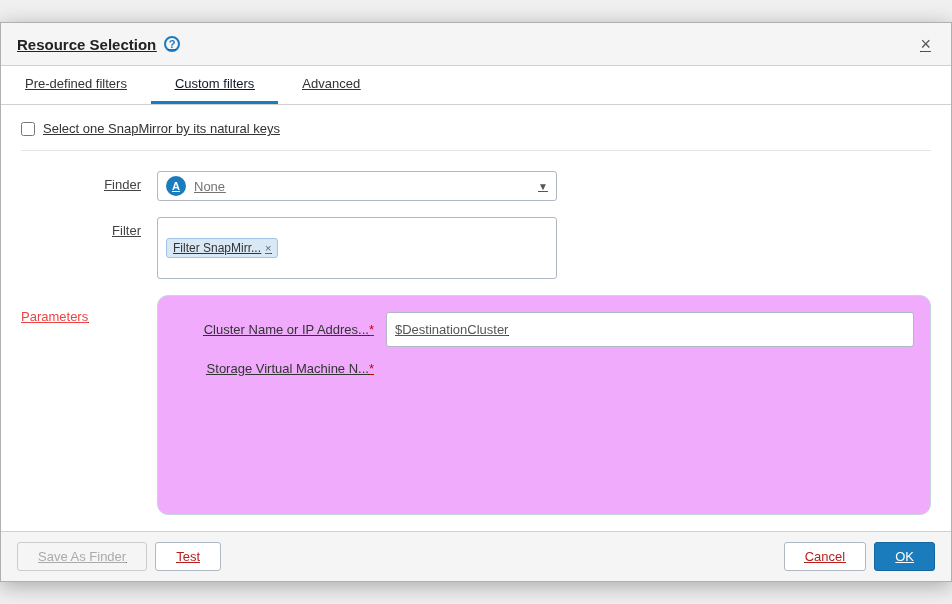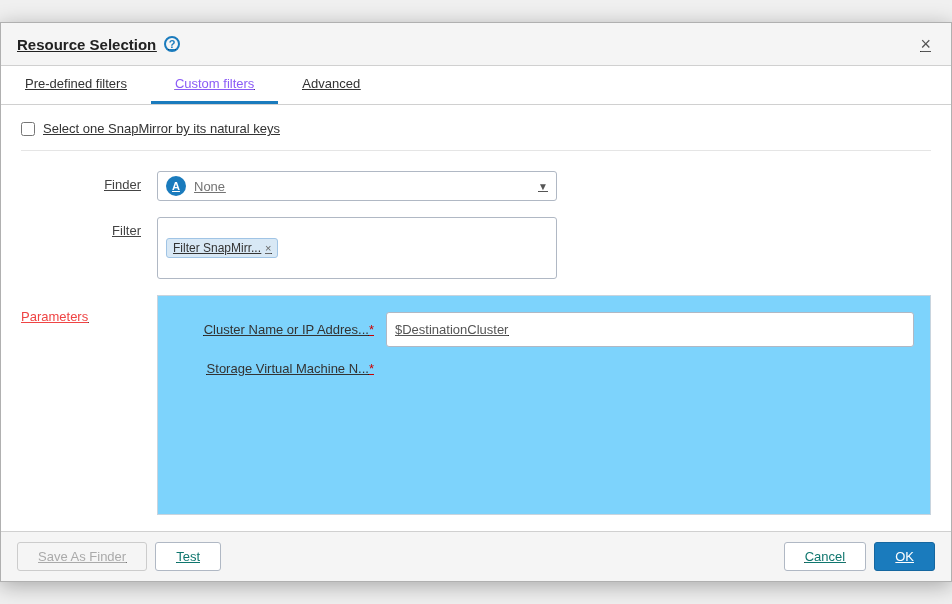--- a/index.html
+++ b/index.html
@@ -66,21 +66,21 @@
       background: #fff;
     }
     .tab {
       padding: 10px 24px;
       cursor: pointer;
       color: #333;
       border-bottom: 3px solid transparent;
       font-size: 13px;
     }
     .tab.active {
-      color: #8b5cf6;
+      color: #0f172a;
       border-bottom: 3px solid #1a7bbd;
       font-weight: 500;
     }
     .dialog-body {
       padding: 16px 20px;
       flex: 1;
       background: #fff;
     }
     .checkbox-row {
       display: flex;
@@ -183,22 +183,22 @@
       width: 120px;
       text-align: left;
       font-size: 13px;
       color: #ef4444;
       flex-shrink: 0;
       padding-top: 14px;
     }
     .parameters-box {
       flex: 1;
       border: 1px solid #c8d4de;
-      border-radius: 0;
-      background: #7dd3fc;
+      border-radius: 11px;
+      background: #f0abfc;
       padding: 16px;
       min-height: 220px;
       display: flex;
       flex-direction: column;
       gap: 14px;
     }
     .param-row {
       display: flex;
       align-items: center;
       gap: 12px;
@@ -240,21 +240,21 @@
     }
     .btn {
       padding: 6px 20px;
       border-radius: 3px;
       font-size: 13px;
       cursor: pointer;
       border: 1px solid #aaa;
     }
     .btn-default {
       background: #fff;
-      color: #0f766e;
+      color: #b91c1c;
       border: 1px solid #b0b8c4;
     }
     .btn-default:disabled {
       color: #aaa;
       background: #f5f5f5;
       cursor: default;
       border-color: #ccc;
     }
     .btn-primary {
       background: #1a7bbd;

